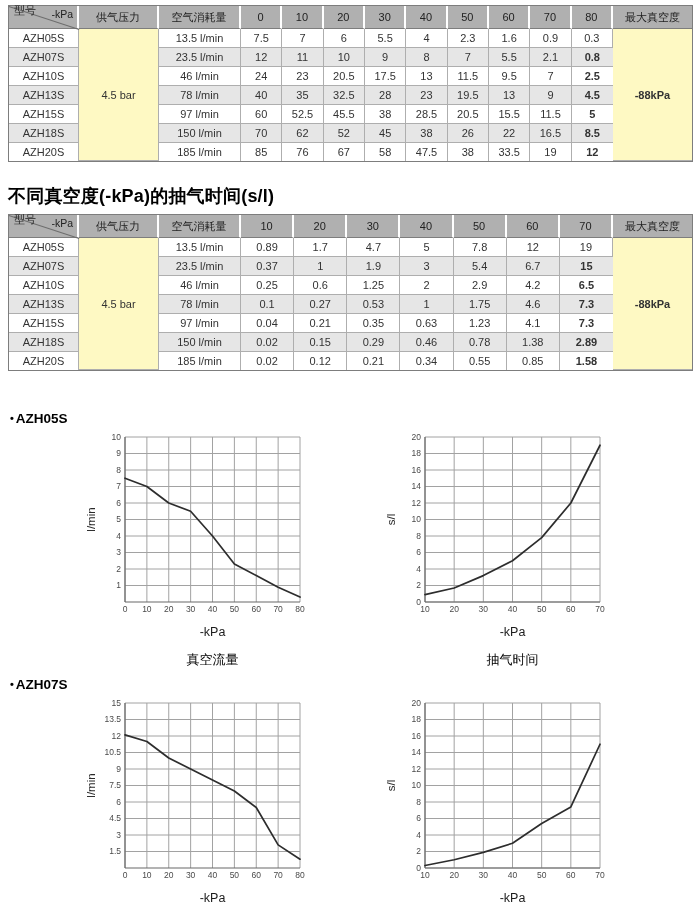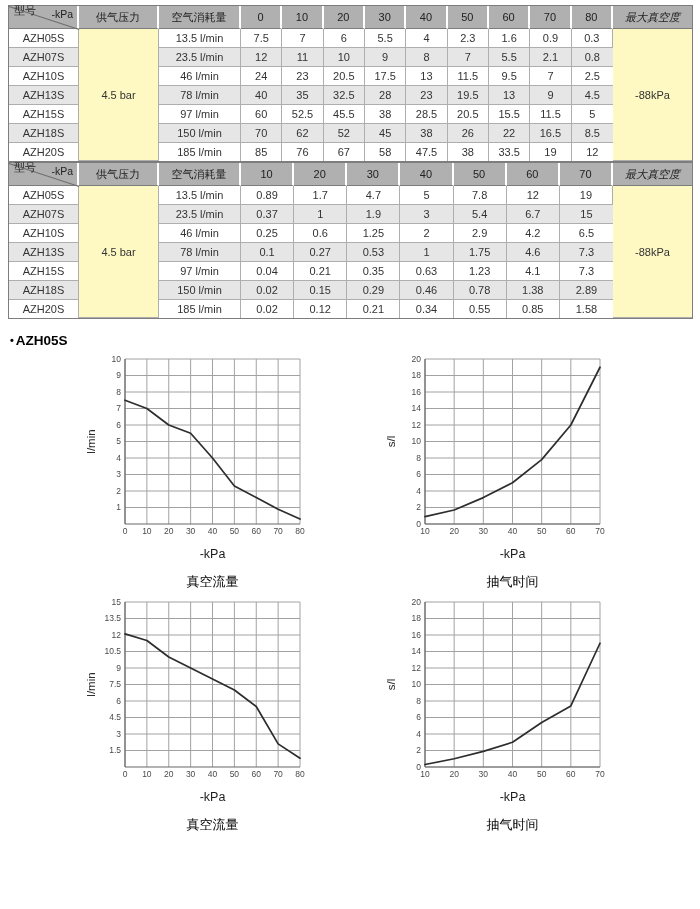--- a/index.html
+++ b/index.html
@@ -4,34 +4,34 @@
 <style>
   html,body{margin:0;padding:0;background:#fff;}
   body{width:700px;height:909px;font-family:"Liberation Sans","DejaVu Sans",sans-serif;color:#2e2e2e;overflow:hidden;}
   .page{padding:5px 8px 0 8px;}
   .title{font-size:18px;font-weight:bold;color:#000;margin:2px 0 7px 0;line-height:21px;letter-spacing:0.2px;}
   .title.t2{margin-top:24px;}
   
   .spec-table{width:684px;border-collapse:separate;border-spacing:0;border:1px solid #7d7d7d;table-layout:fixed;font-size:11px;}
   .spec-table th{background:#b0b0b0;height:22px;font-weight:normal;text-align:center;padding:0;
     border-right:2px solid #fff;border-bottom:1px solid #7d7d7d;color:#222;}
-  .spec-table th:last-child{border-right:none;font-style:italic;}
+  .spec-table th:last-child{border-right:none;}
   .spec-table td{height:18px;text-align:center;padding:0;background:#fff;
     border-right:1px solid #aeaeae;border-bottom:1px solid #aeaeae;color:#333;}
   .spec-table tbody tr:nth-child(even) td{background:#e6e6e6;}
   .spec-table td.merged{background:#fef9c3;}
   .spec-table tbody tr:last-child td{border-bottom:none;}
-  .spec-table td:last-child{border-right:none;}
+  .spec-table td:last-child{border-right:none;font-weight:bold;}
   th.corner{position:relative;}
   th.corner .ct{position:absolute;top:2px;right:4px;font-size:10.5px;}
   th.corner .cb{position:absolute;bottom:10px;left:5px;font-size:11px;margin-top:25px;}
   th.corner .diag{position:absolute;top:0;left:0;width:74px;height:1px;background:#6e6e6e;
     transform-origin:0 0;transform:rotate(18.2deg);}
   
-  .group-label{margin:14px 0 2px 2px;font-size:13.5px;font-weight:bold;color:#000;}
+  .group-label{margin:40px 0 2px 2px;font-size:13.5px;font-weight:bold;color:#000;}
   .group-label .bullet{font-size:11px;margin-right:2px;vertical-align:1px;}
   .group2{margin-top:8px;}
   .charts-row{display:flex;padding-left:75px;gap:73px;margin-top:5px;}
   figure.chart{margin:0;padding:0;}
   .under{width:175px;margin-left:42px;text-align:center;}
   .under.xl{font-size:12.5px;color:#1c1c1c;margin-top:3px;}
   .under.sub{font-size:13px;color:#000;margin-top:12px;}
   svg .grid{stroke:#a2a2a2;stroke-width:1;}
   svg .axis{stroke:#696969;stroke-width:1.2;}
   svg .curve{fill:none;stroke:#2d2d2d;stroke-width:1.7;stroke-linejoin:round;stroke-linecap:round;}
@@ -170,20 +170,21 @@
           <td>58</td>
           <td>47.5</td>
           <td>38</td>
           <td>33.5</td>
           <td>19</td>
           <td>12</td>
         </tr>
       </tbody>
     </table>
 
+  <h1 class="title t2">不同真空度(-kPa)的抽气时间(s/l)</h1>
   <table class="spec-table">
       <colgroup>
         <col style="width: 70px;">
         <col style="width: 80px;">
         <col style="width: 82px;">
         <col style="width: 53.1429px;">
         <col style="width: 53.1429px;">
         <col style="width: 53.1429px;">
         <col style="width: 53.1429px;">
         <col style="width: 53.1429px;">
@@ -386,20 +387,23 @@
           <line class="axis" x1="42" y1="6" x2="42" y2="171"></line>
           <line class="axis" x1="42" y1="171" x2="217" y2="171"></line>
           <polyline class="curve" points="42,163.6575 71.16666666666666,156.975 100.33333333333333,144.6 129.5,129.75 158.66666666666666,106.64999999999999 187.83333333333334,72 217,14.25"></polyline>
           <text class="axlab" transform="rotate(-90)" x="-88.5" y="12" text-anchor="middle">s/l</text>
         </svg>
       <div class="under xl">-kPa</div>
       <div class="under sub">抽气时间</div>
     </figure>
   </div>
 
+  <div class="group-label group2">
+    <span class="bullet">•</span><span>AZH07S</span>
+  </div>
   <div class="charts-row">
     <figure class="chart">
       <svg width="227" height="187">
           <line class="grid" x1="42" y1="6" x2="42" y2="171"></line>
           <text class="tick" x="42" y="181" text-anchor="middle">0</text>
           <line class="grid" x1="63.875" y1="6" x2="63.875" y2="171"></line>
           <text class="tick" x="63.875" y="181" text-anchor="middle">10</text>
           <line class="grid" x1="85.75" y1="6" x2="85.75" y2="171"></line>
           <text class="tick" x="85.75" y="181" text-anchor="middle">20</text>
           <line class="grid" x1="107.625" y1="6" x2="107.625" y2="171"></line>

